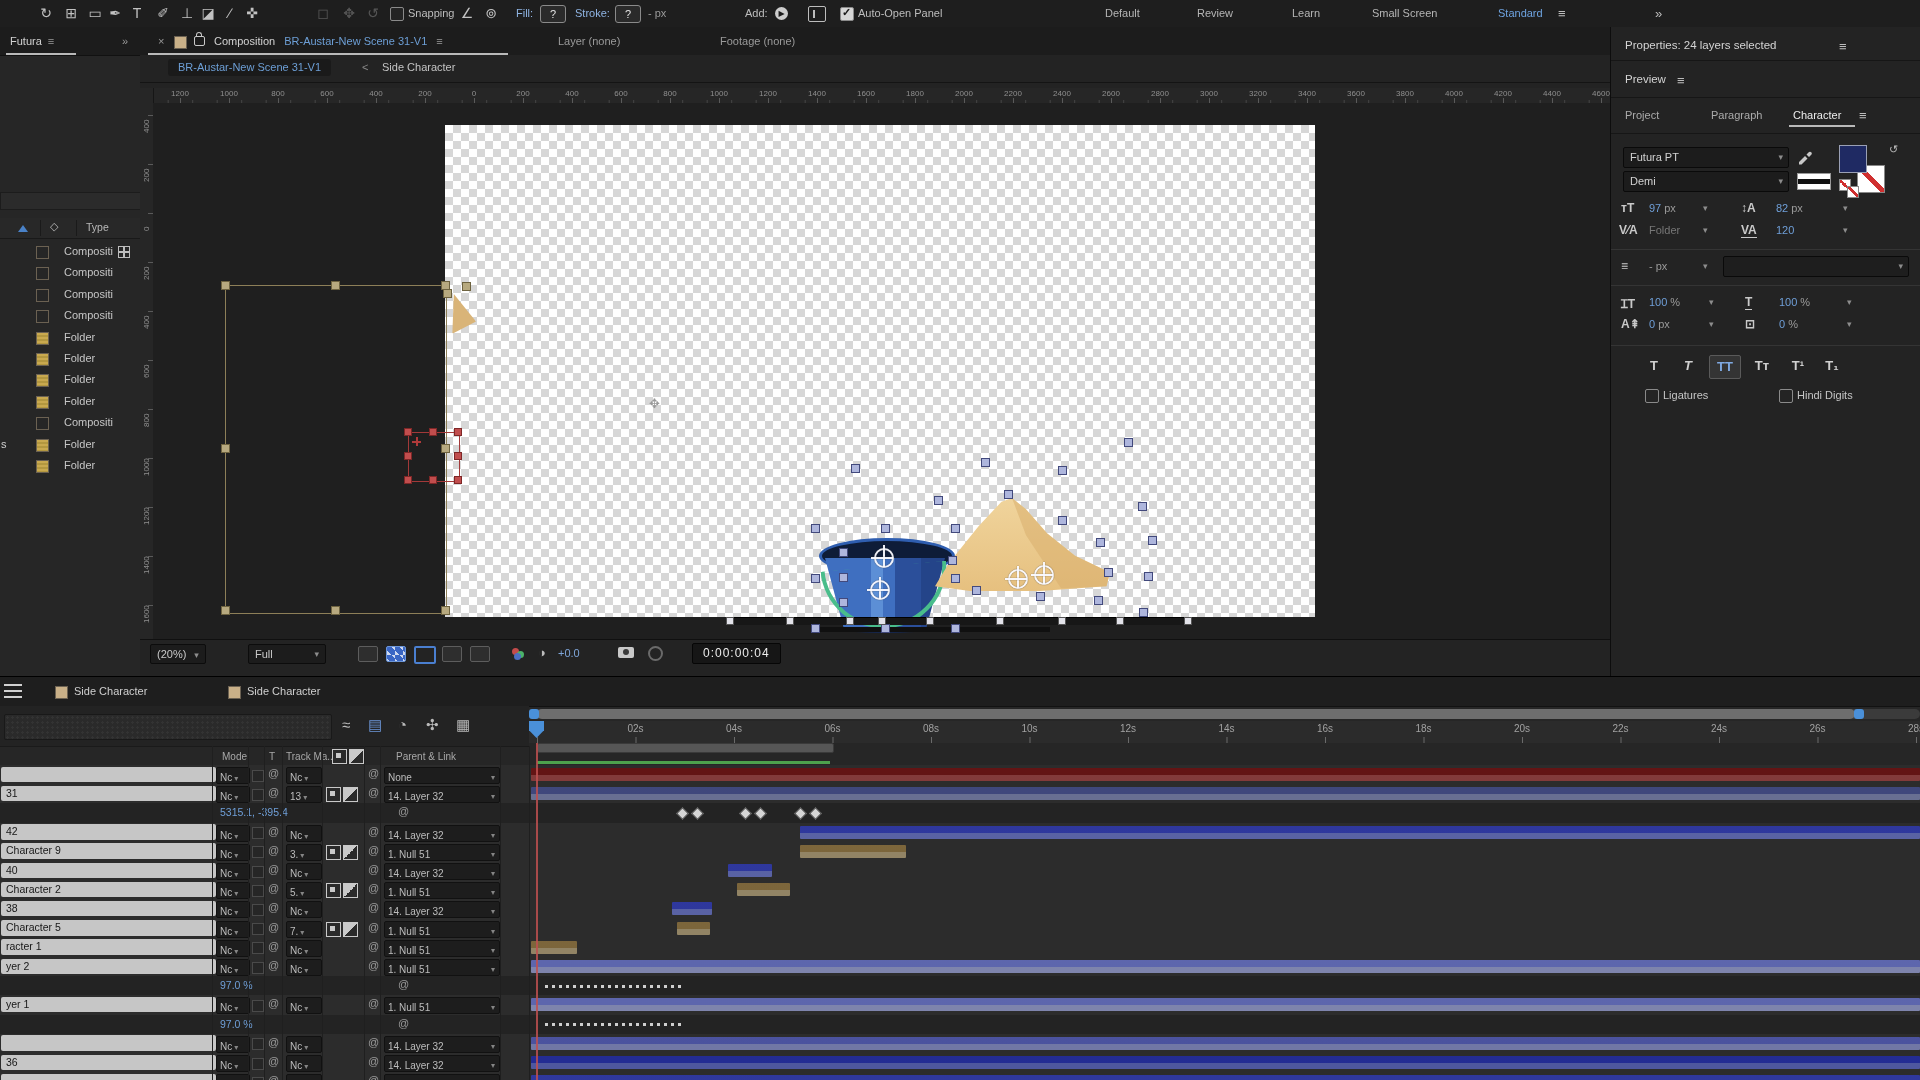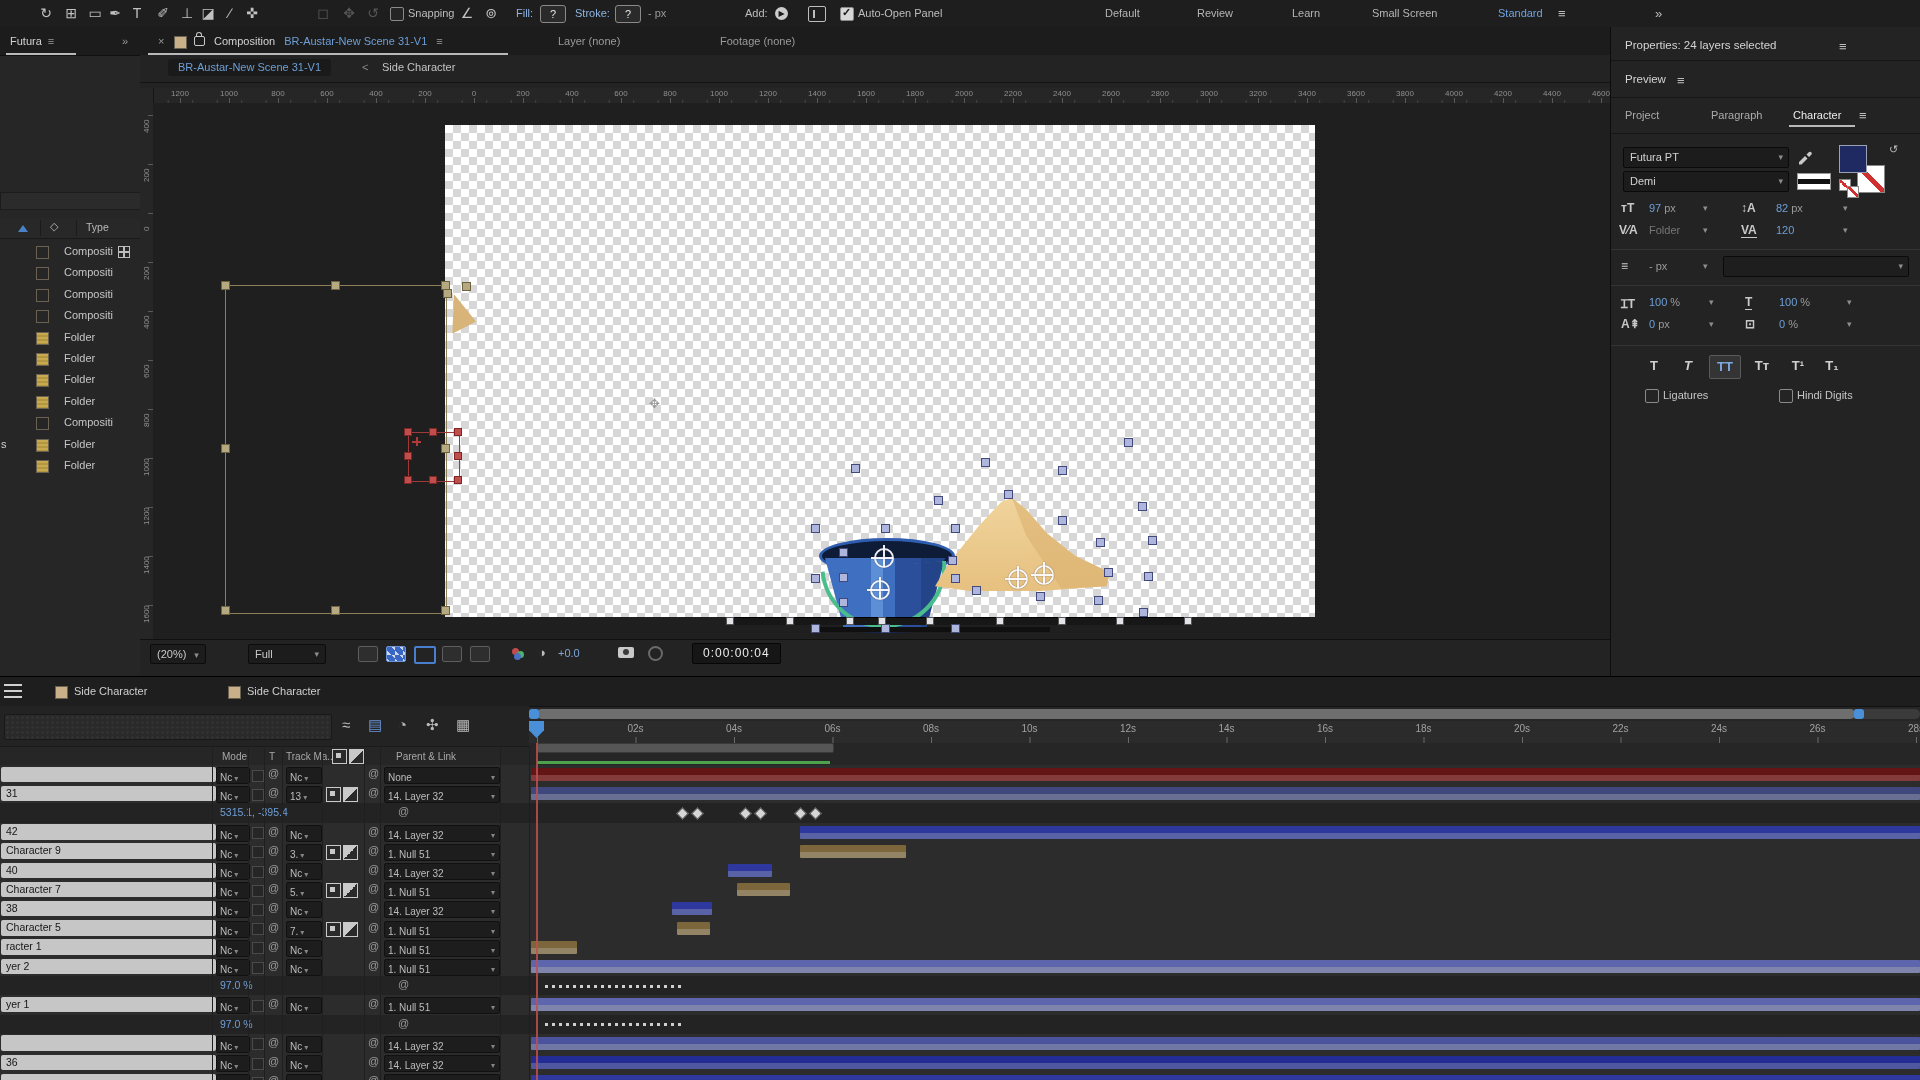--- a/index.html
+++ b/index.html
@@ -509,21 +509,21 @@
           <div class="namebox">40</div>
           <span class="cell" style="left: 216px; width: 26px;"><span>Nc</span><span class="caret">▾</span></span>
           <span class="rchk" style="left: 252px;"></span>
           <span class="pick" style="left: 268px;">@</span>
           <span class="cell" style="left: 286px; width: 28px;"><span>Nc</span><span class="caret">▾</span></span>
           <span class="pick" style="left: 368px;">@</span>
           <span class="cell" style="left: 384px; width: 108px;"><span>14. Layer 32</span><span class="caret" style="position: absolute; right: 4px; top: 0px;">▾</span></span>
           <div class="bar" style="left: 728px; width: 44px; background: linear-gradient(rgb(109, 119, 200) 55%, rgba(0, 0, 0, 0.18) 55%), rgb(109, 119, 200); background-blend-mode: multiply;"></div>
         </div>
         <div class="tlrow" style="top: 115.2px;">
-          <div class="namebox">Character 7</div>
+          <div class="namebox">Character 2</div>
           <span class="cell" style="left: 216px; width: 26px;"><span>Nc</span><span class="caret">▾</span></span>
           <span class="rchk" style="left: 252px;"></span>
           <span class="pick" style="left: 268px;">@</span>
           <span class="cell" style="left: 286px; width: 28px;"><span>5.</span><span class="caret">▾</span></span>
           <span class="tg t1" style="left: 326px;"></span>
           <span class="tg t2" style="left: 343px;"></span>
           <span class="pick" style="left: 368px;">@</span>
           <span class="cell" style="left: 384px; width: 108px;"><span>1. Null 51</span><span class="caret" style="position: absolute; right: 4px; top: 0px;">▾</span></span>
           <div class="bar" style="left: 737px; width: 53px; background: linear-gradient(rgb(178, 161, 123) 55%, rgba(0, 0, 0, 0.18) 55%), rgb(178, 161, 123); background-blend-mode: multiply;"></div>
         </div>

